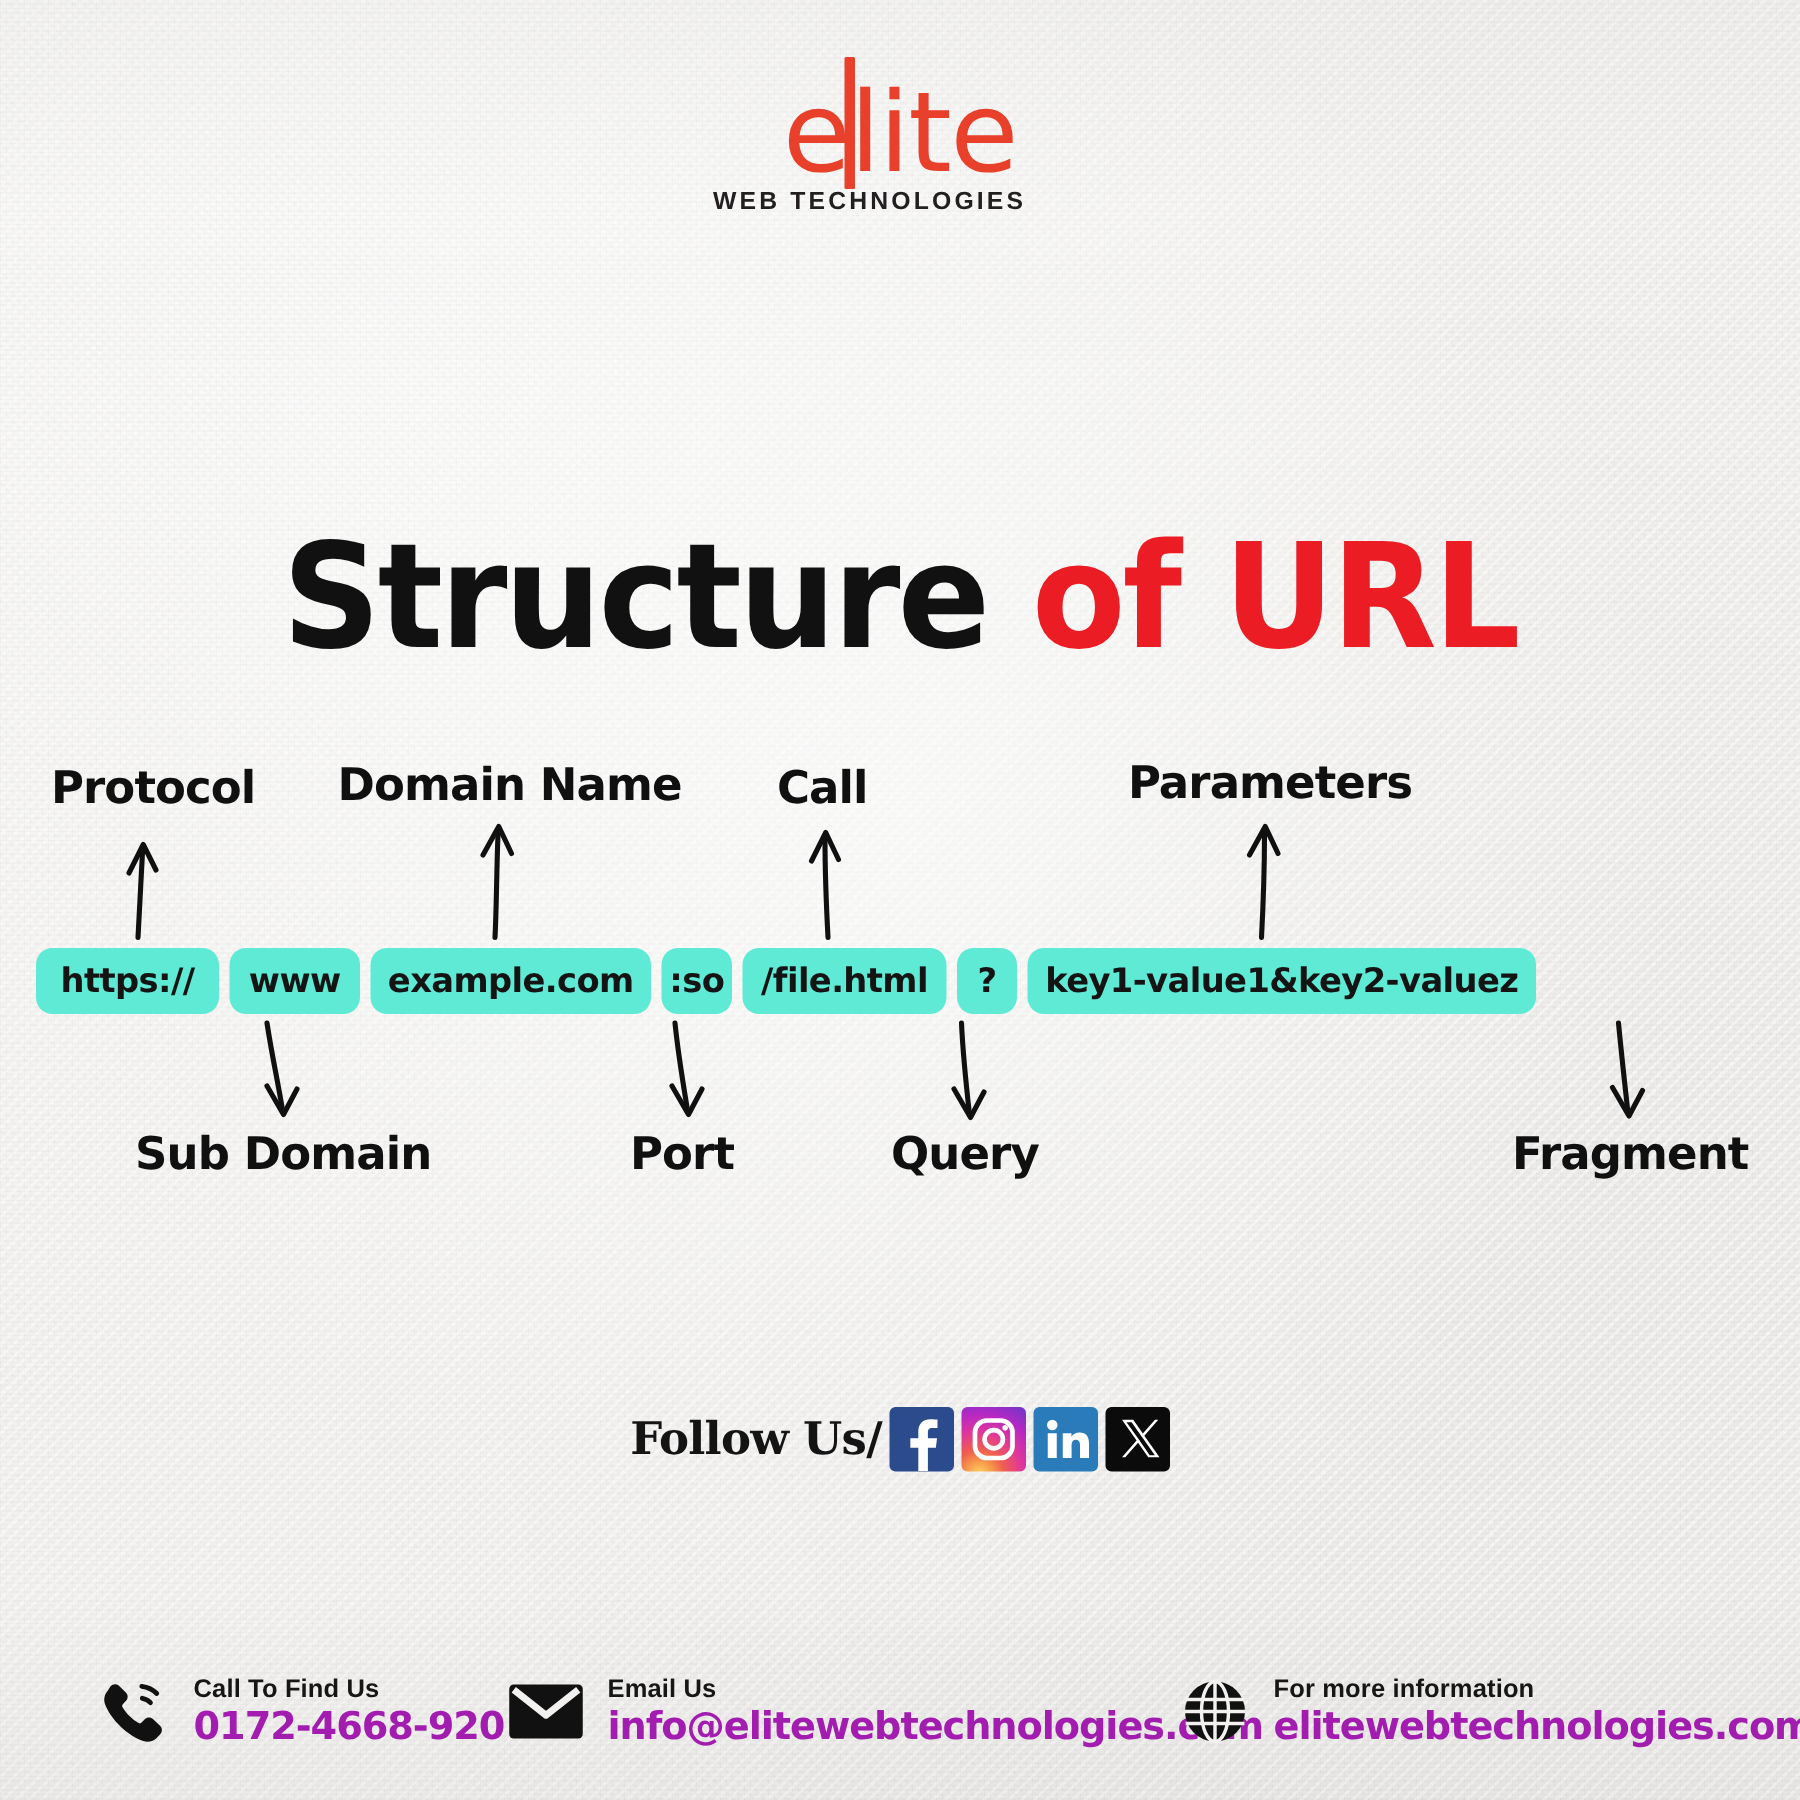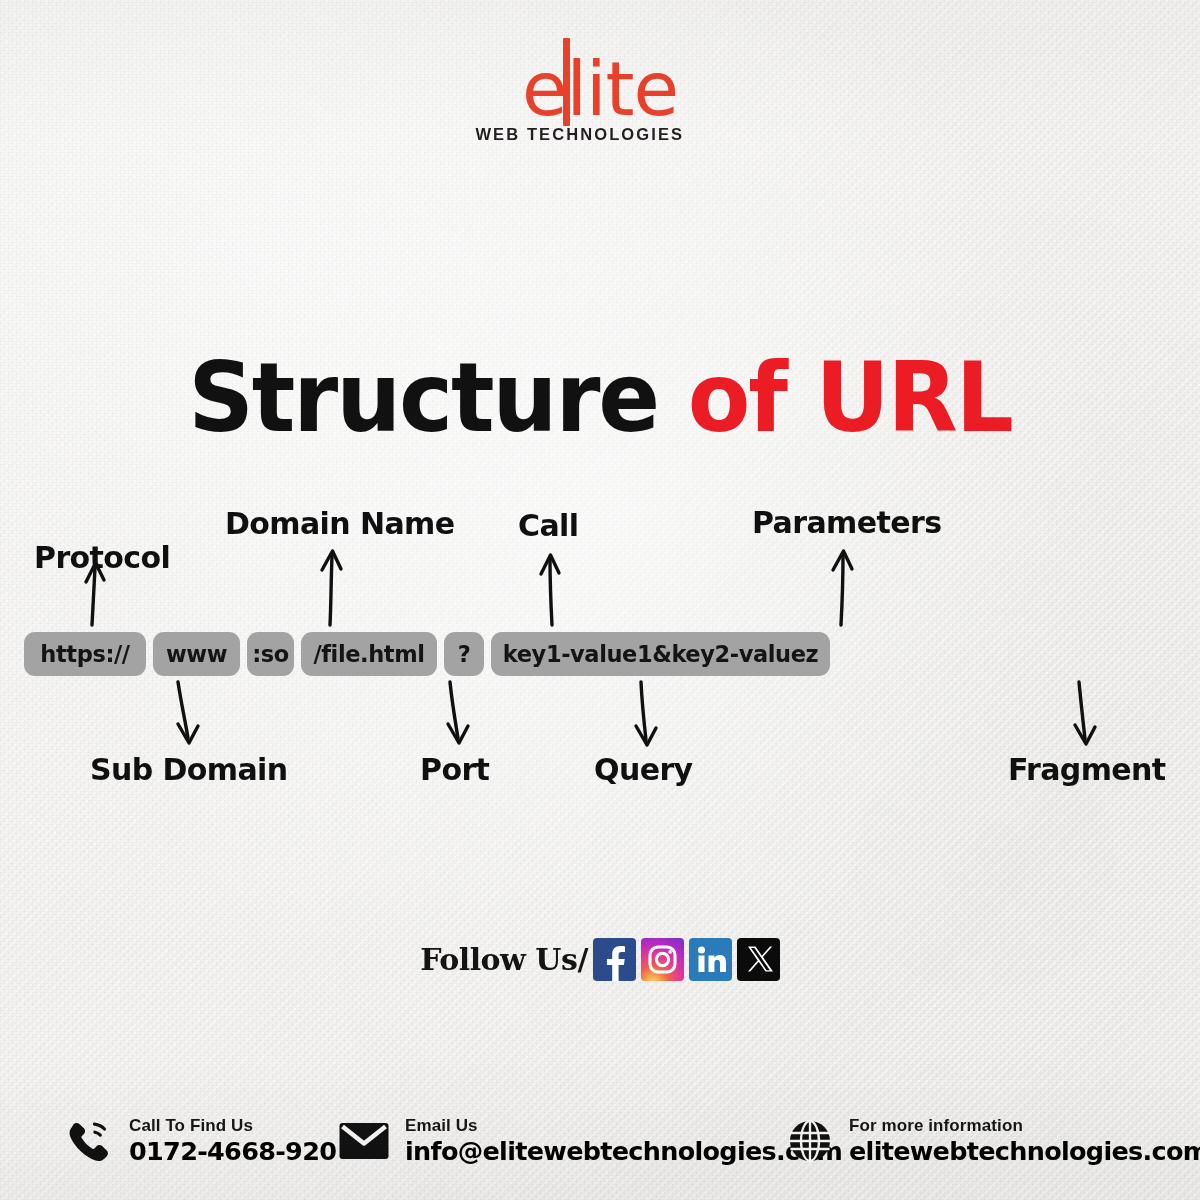--- a/index.html
+++ b/index.html
@@ -137,21 +137,21 @@
     left: 24px;
     top: 632px;
     width: 1156px;
     height: 44px;
     display: flex;
     align-items: stretch;
     gap: 7px;
     z-index: 3;
   }
   .pill {
-    background: #a3a3a3;
+    background: #5eead4;
     border-radius: 11px;
     display: flex;
     align-items: center;
     justify-content: center;
     font-family: "DejaVu Sans", sans-serif;
     font-weight: bold;
     font-size: 22.5px;
     letter-spacing: -0.4px;
     color: #141414;
     white-space: nowrap;
@@ -235,21 +235,21 @@
     font-weight: bold;
     font-size: 17px;
     color: #161616;
     letter-spacing: .1px;
     line-height: 20px;
   }
   .footer-value {
     font-family: "DejaVu Sans", sans-serif;
     font-weight: bold;
     font-size: 25.5px;
-    color: #000000;
+    color: #a21caf;
     letter-spacing: -0.7px;
     line-height: 30px;
   }
 </style>
 </head>
 <body>
 
 <div id="poster">
 
   <div id="paper-texture"></div>
@@ -289,33 +289,34 @@
         <path d="M448,724 L459,743 L468,726"></path>
 
         <path d="M641,682 C642,704 644,722 646,740"></path>
         <path d="M636,726 L647,745 L656,728"></path>
 
         <path d="M1079,682 C1081,703 1083,721 1085,739"></path>
         <path d="M1075,725 L1086,744 L1095,727"></path>
       </g>
     </svg>
 
-    <div class="callout" style="left:34px;  top:508px;margin-top:32px;">Protocol</div>
+    <div class="callout" style="left:34px;  top:508px;">Protocol</div>
     <div class="callout" style="left:225px; top:506px;">Domain Name</div>
     <div class="callout" style="left:518px; top:508px;">Call</div>
     <div class="callout" style="left:90px;   top:752px;">Sub Domain</div>
 
     <div class="callout" style="left:752px; top:505px;">Parameters</div>
     <div class="callout" style="left:420px;  top:752px;">Port</div>
     <div class="callout" style="left:594px;  top:752px;">Query</div>
     <div class="callout" style="left:1008px; top:752px;">Fragment</div>
 
     <div id="pill-row">
       <div class="pill" style="width:122px">https://</div>
       <div class="pill" style="width:87px">www</div>
+      <div class="pill" style="width:187px">example.com</div>
       <div class="pill" style="width:47px">:so</div>
       <div class="pill" style="width:136px">/file.html</div>
       <div class="pill" style="width:40px">?</div>
       <div class="pill" style="width:339px">key1-value1&amp;key2-valuez</div>
     </div>
   </div>
 
   <div id="follow-row">
     <span id="follow-label">Follow Us/</span>
 

